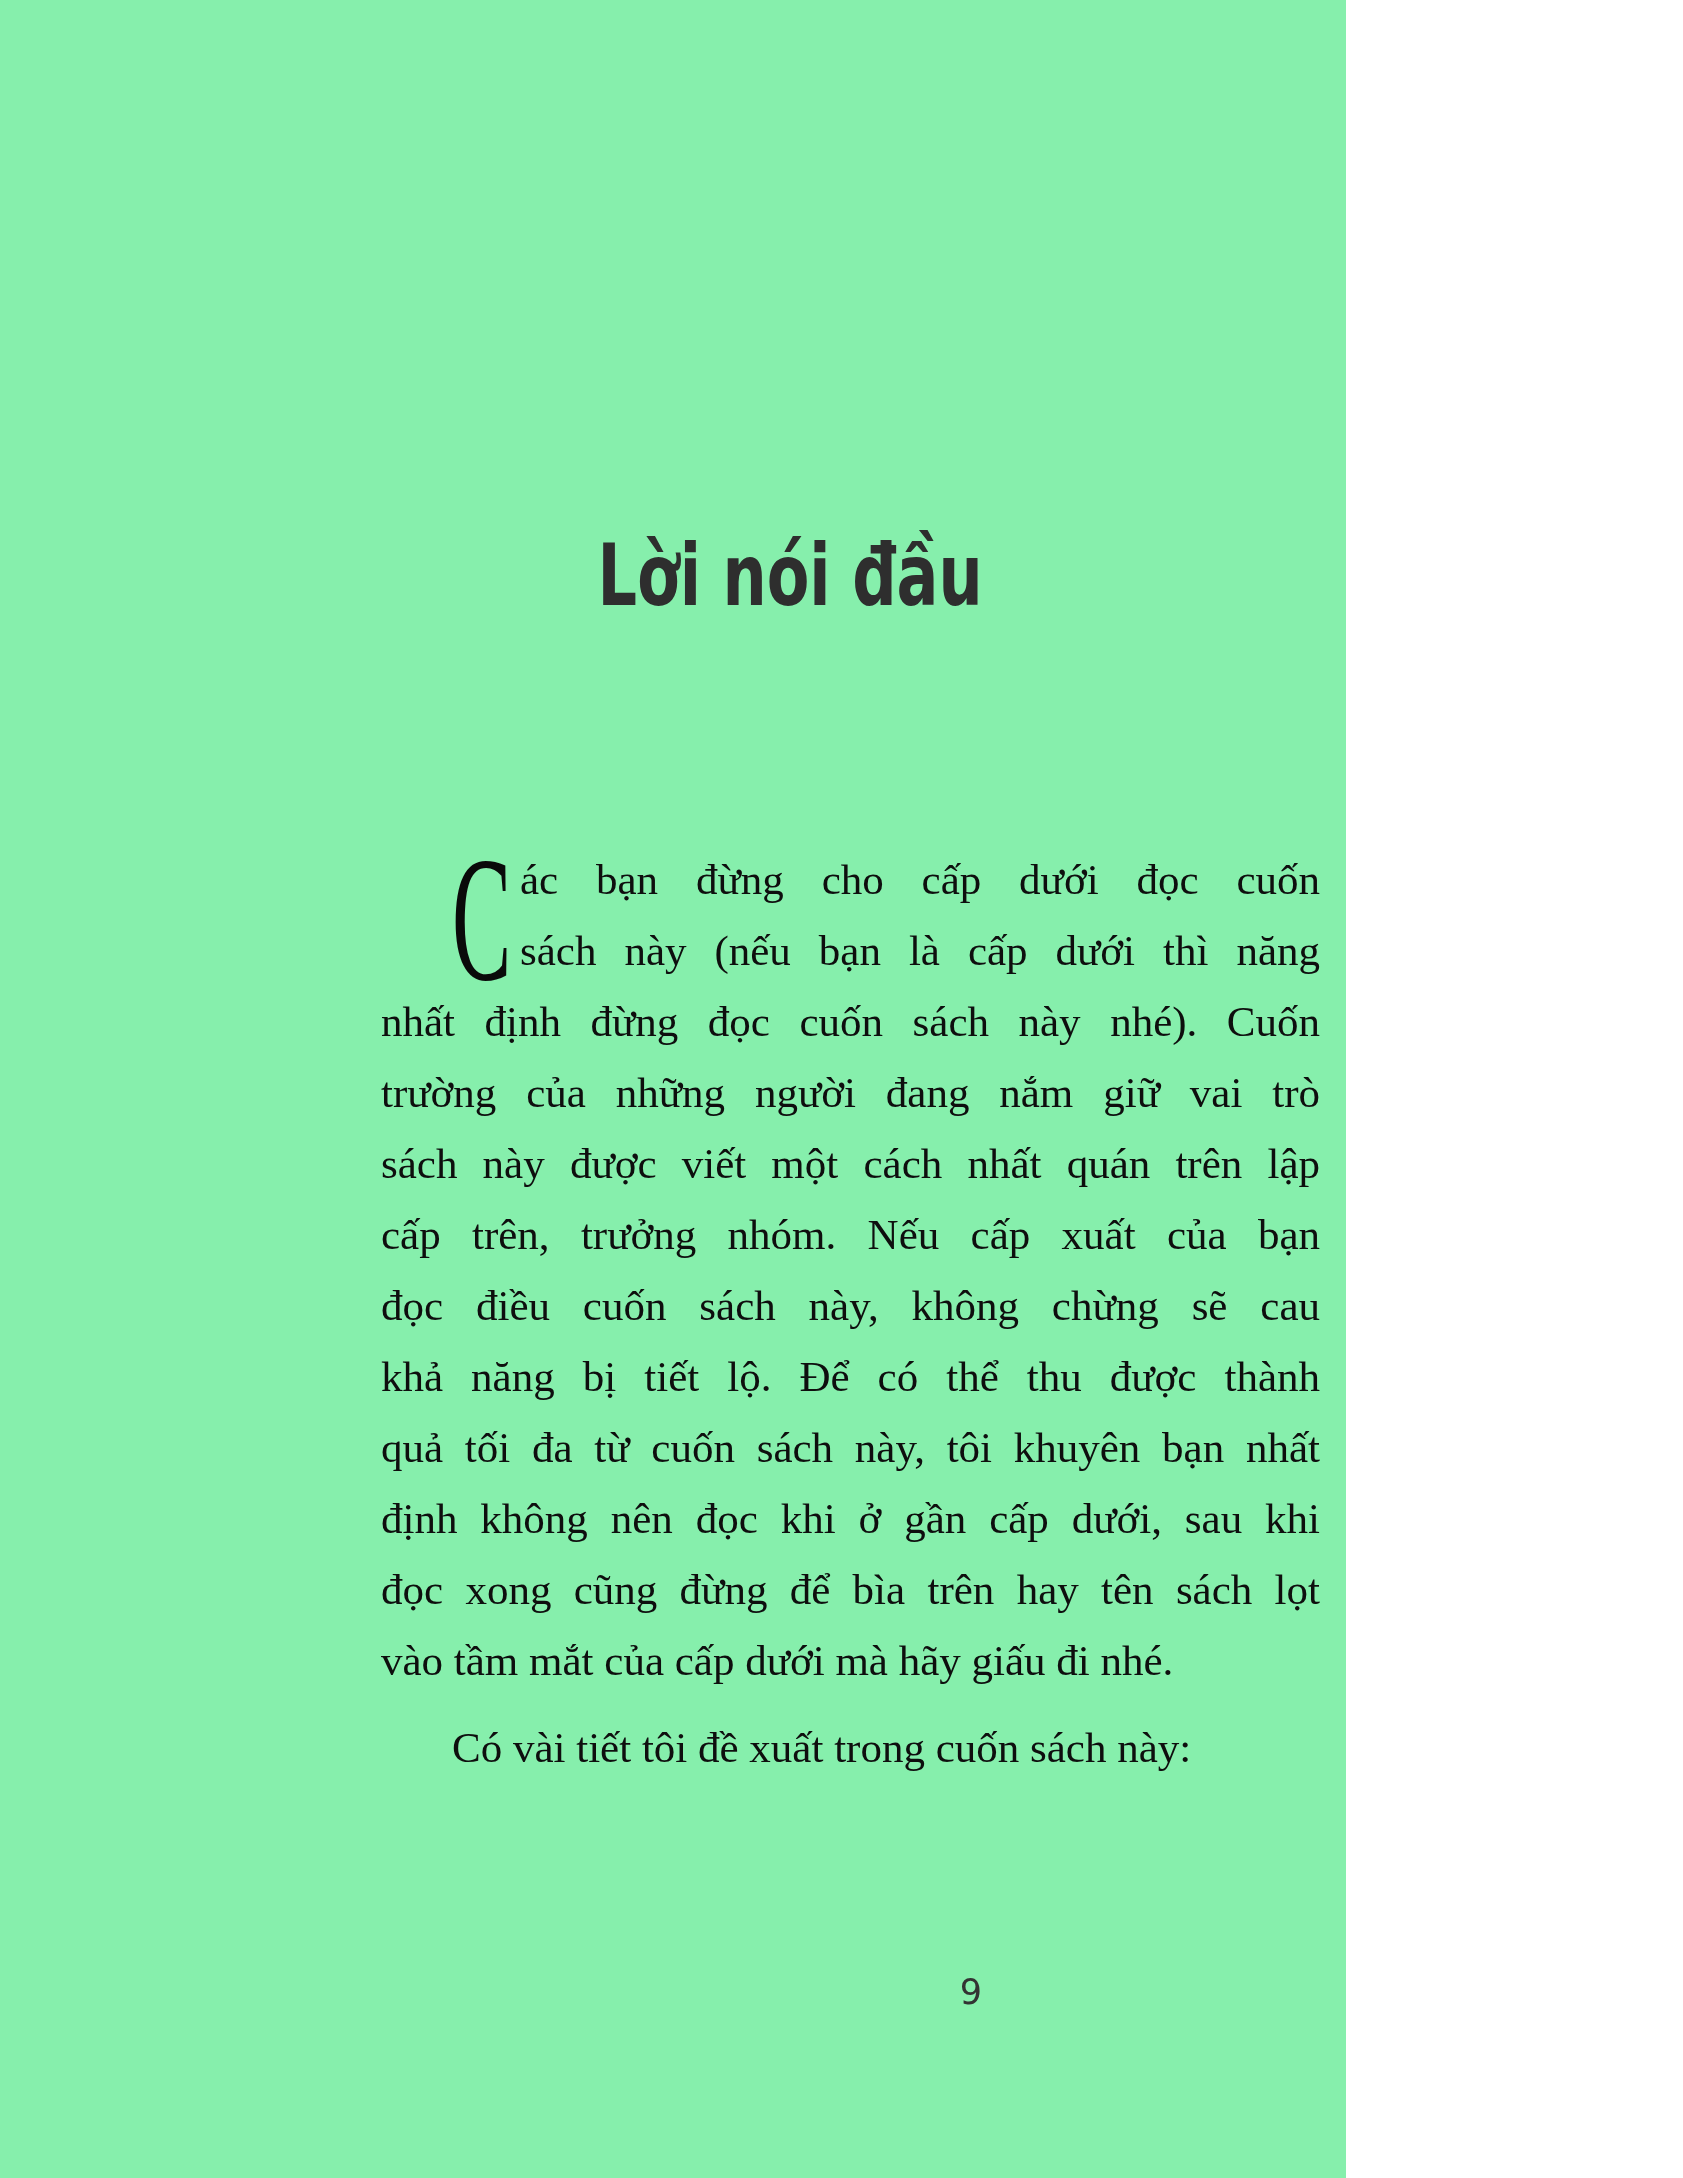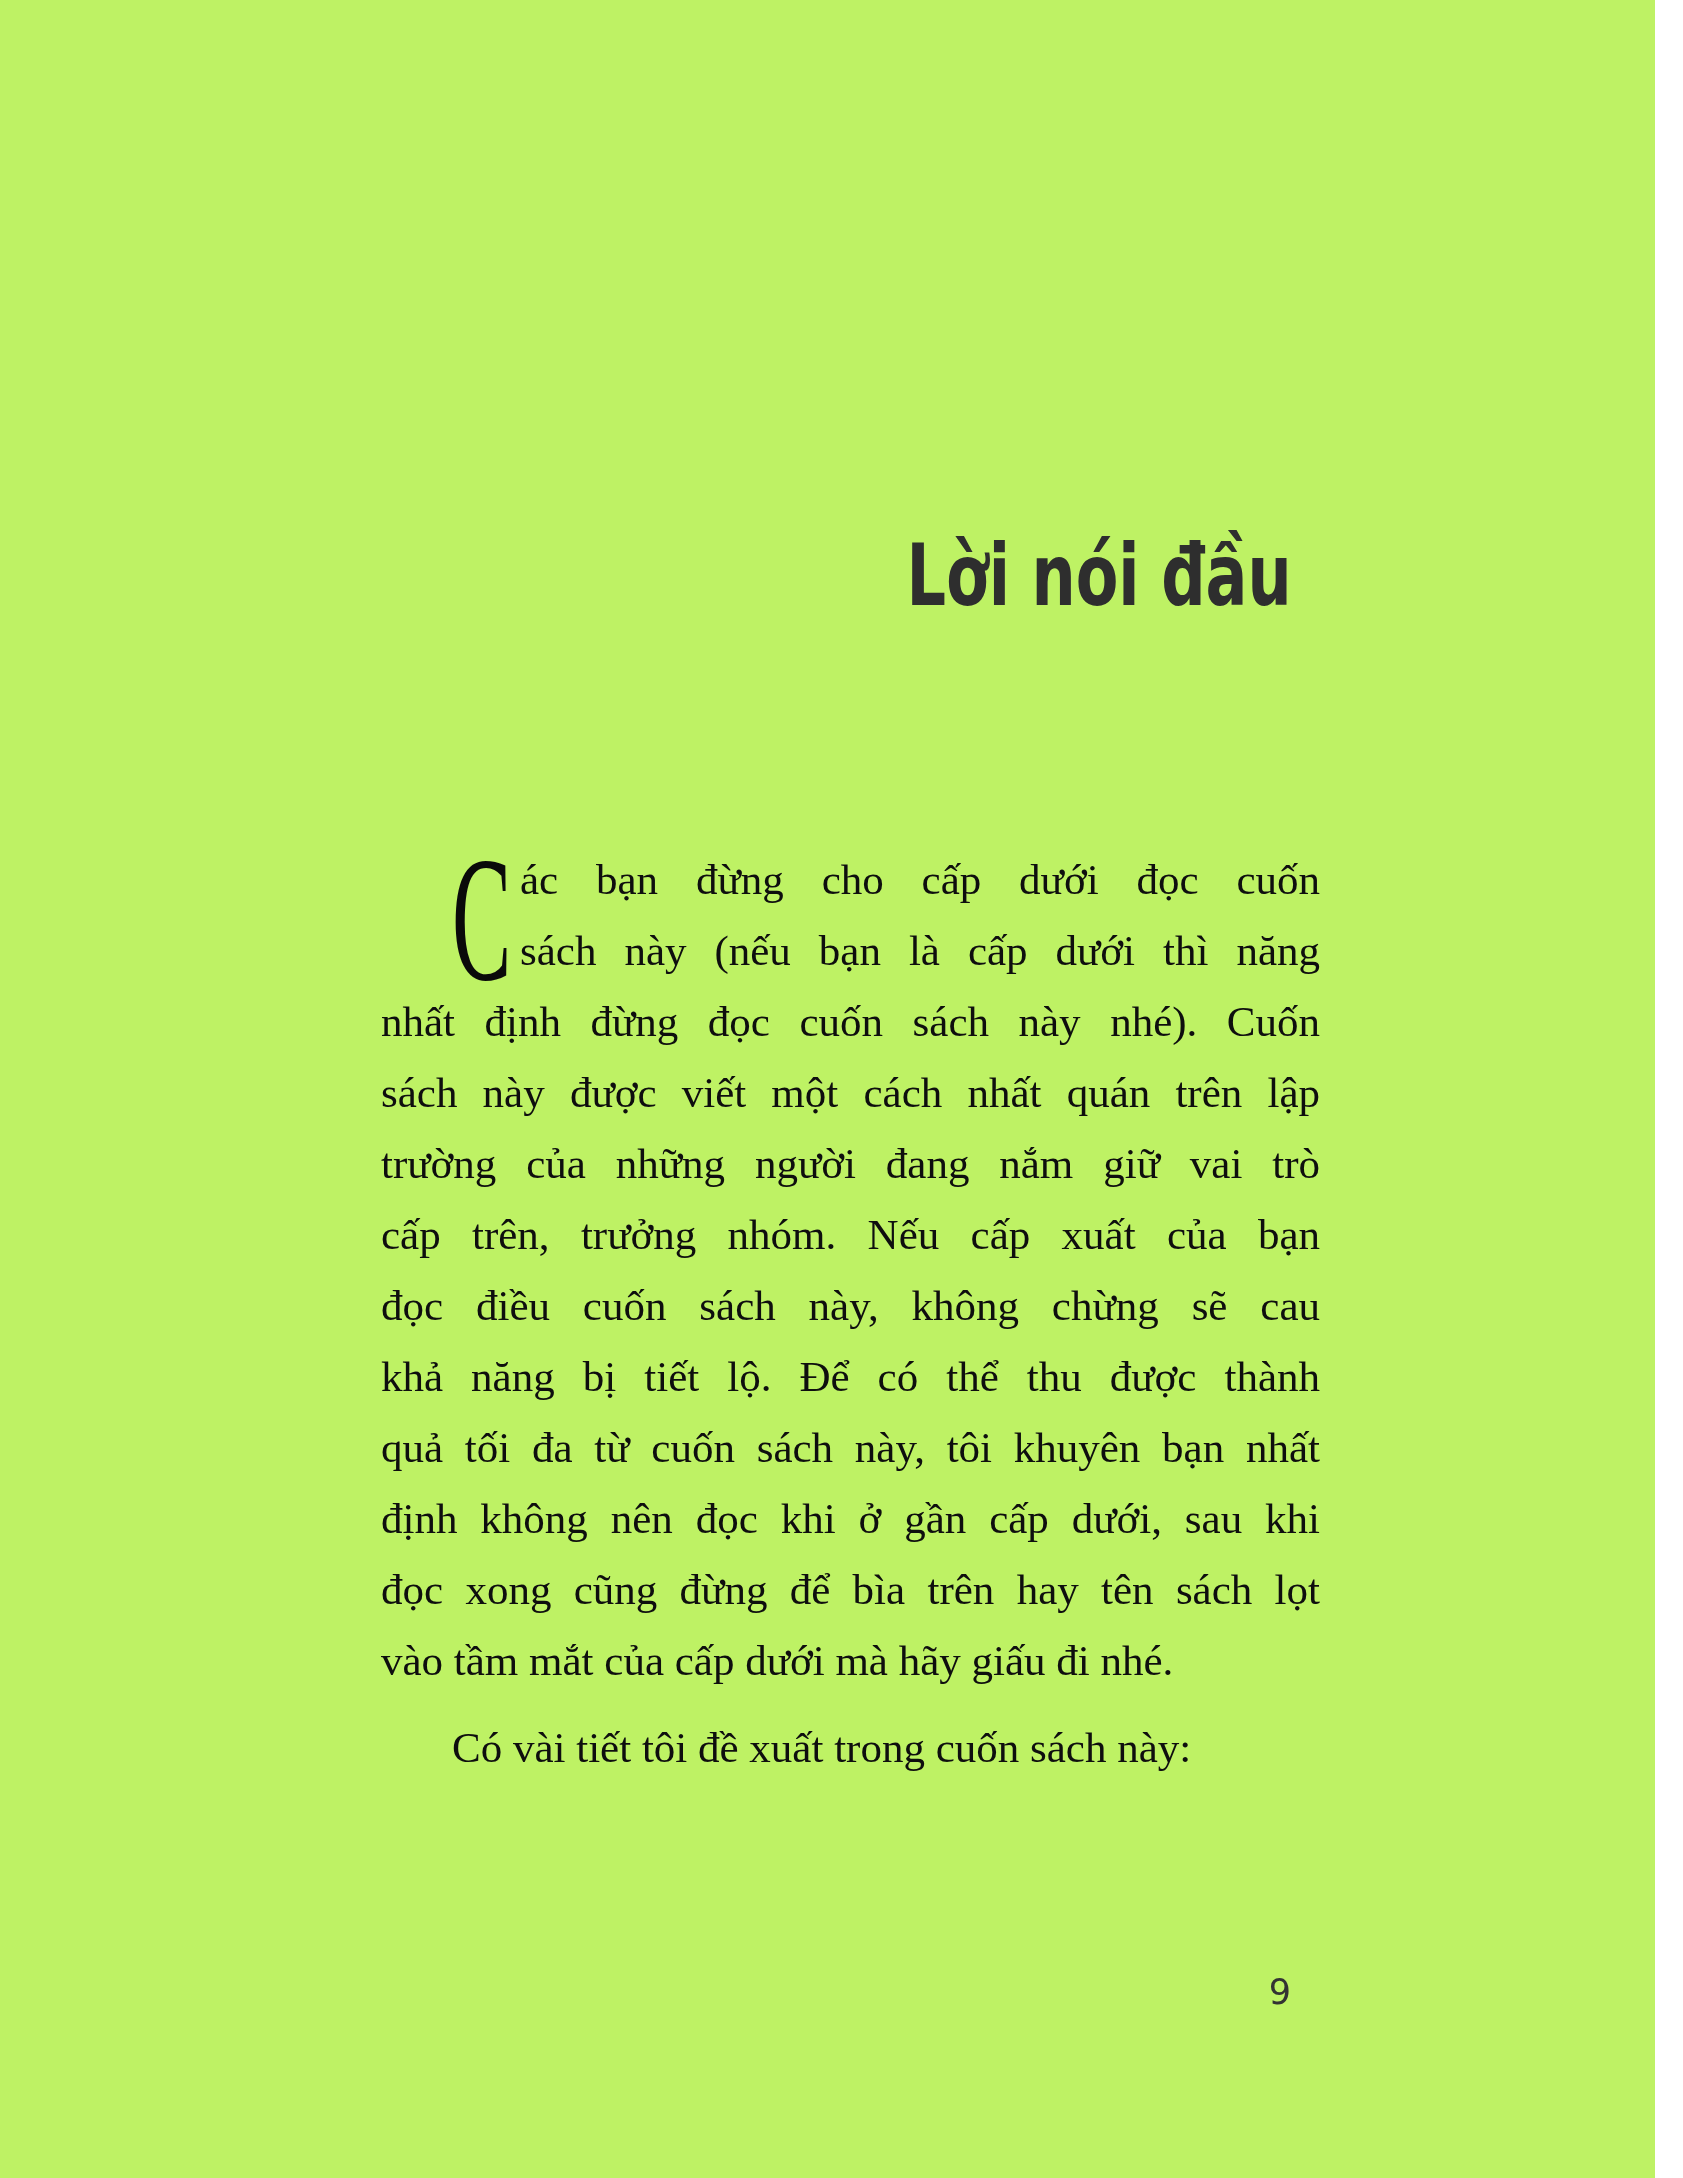--- a/index.html
+++ b/index.html
@@ -3,23 +3,23 @@
 <meta charset="utf-8">
 <title>Book page</title>
 <style>
   html, body {
     margin: 0;
     padding: 0;
     background: #ffffff;
   }
   .page {
     position: relative;
-    width: 1655px;
+    width: 1346px;
     height: 2178px;
-    background: #bef264;
+    background: #86efac;
     overflow: hidden;
     font-family: "Liberation Serif", "DejaVu Serif", serif;
   }
   
   .chapter-title {
     position: absolute;
     top: 533px;
     right: 363px;
     margin: 0;
     font-family: "DejaVu Sans", "Liberation Sans", sans-serif;
@@ -93,22 +93,22 @@
 <div class="page">
 
   <h1 class="chapter-title"><span class="squeeze">Lời nói đầu</span></h1>
 
   <div class="body-text">
     <span class="drop-cap">C</span>
 
     <div class="line after-cap">ác bạn đừng cho cấp dưới đọc cuốn</div>
     <div class="line after-cap">sách này (nếu bạn là cấp dưới thì năng</div>
     <div class="line">nhất định đừng đọc cuốn sách này nhé). Cuốn</div>
+    <div class="line">trường của những người đang nắm giữ vai trò</div>
     <div class="line">sách này được viết một cách nhất quán trên lập</div>
-    <div class="line">trường của những người đang nắm giữ vai trò</div>
     <div class="line">cấp trên, trưởng nhóm. Nếu cấp xuất của bạn</div>
     <div class="line">đọc điều cuốn sách này, không chừng sẽ cau</div>
     <div class="line">khả năng bị tiết lộ. Để có thể thu được thành</div>
     <div class="line">quả tối đa từ cuốn sách này, tôi khuyên bạn nhất</div>
     <div class="line">định không nên đọc khi ở gần cấp dưới, sau khi</div>
     <div class="line">đọc xong cũng đừng để bìa trên hay tên sách lọt</div>
     <div class="line para-end">vào tầm mắt của cấp dưới mà hãy giấu đi nhé.</div>
 
     <div class="para-intro">Có vài tiết tôi đề xuất trong cuốn sách này:</div>
   </div>

